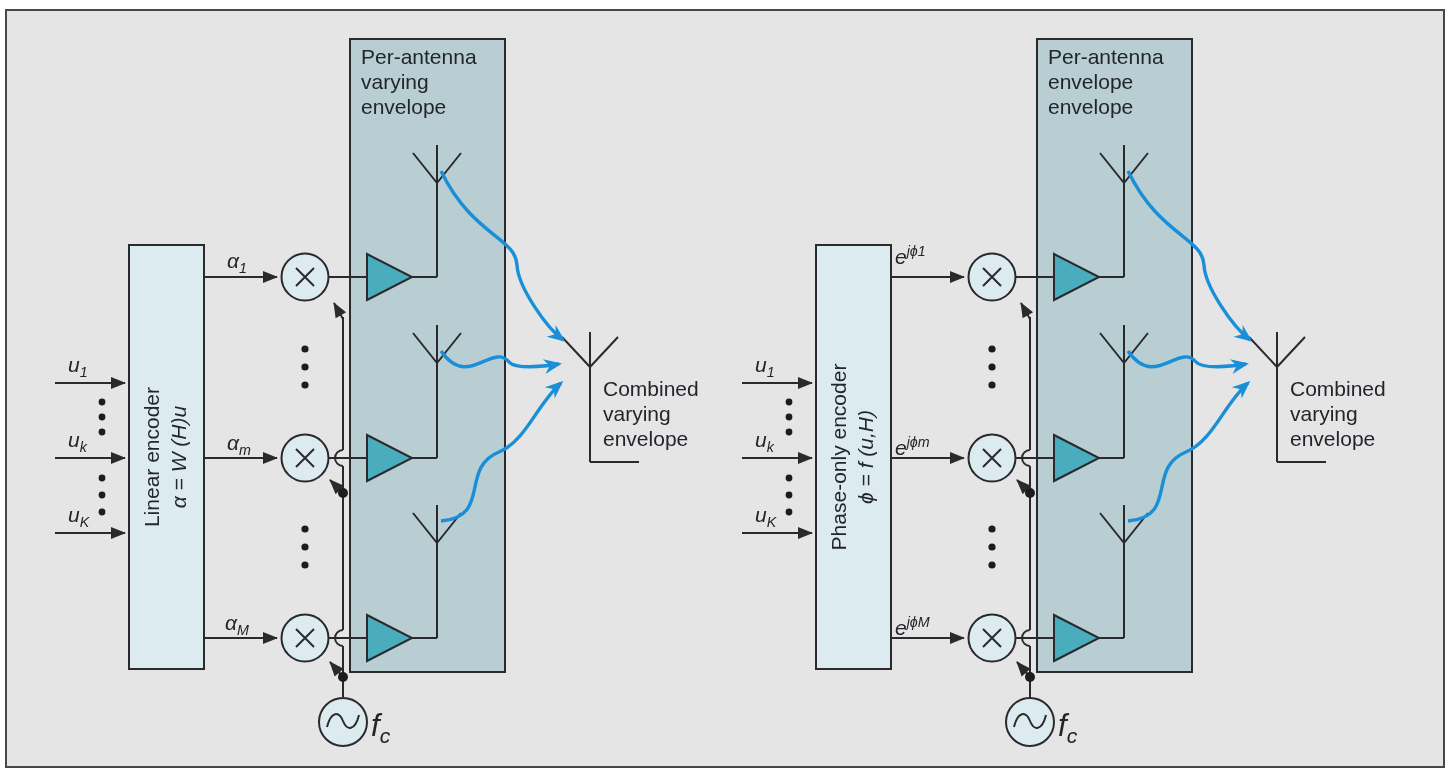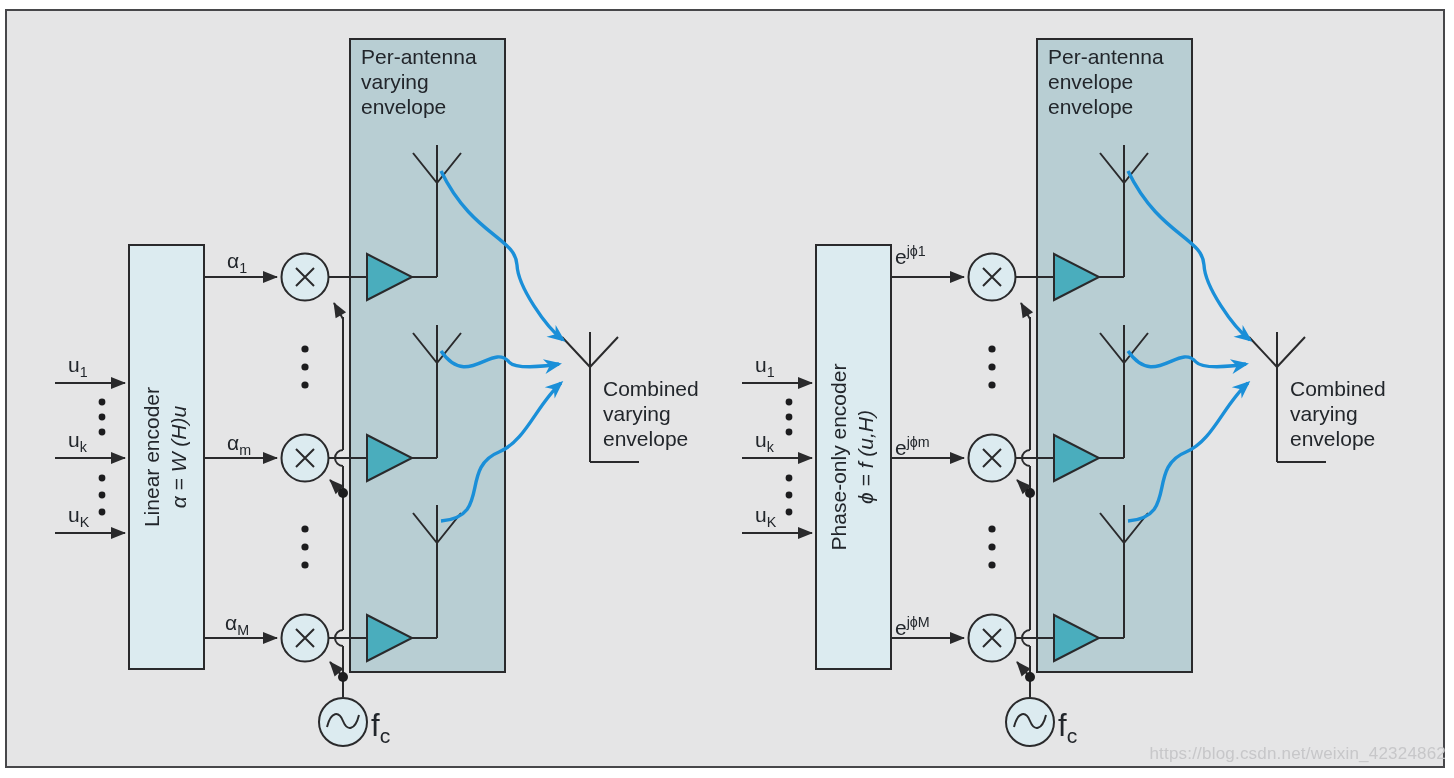--- a/index.html
+++ b/index.html
@@ -2,21 +2,21 @@
 <html><head>
 <meta charset="utf-8">
 <style>
   html,body{margin:0;padding:0}
   .page{position:relative;width:1454px;height:778px;background:#ffffff;
         font-family:"Liberation Sans",sans-serif;overflow:hidden}
   .frame{position:absolute;left:5px;top:9px;width:1440px;height:759px;
          border:2px solid #47474a;background:#e5e5e6;box-sizing:border-box}
   svg.diagram{position:absolute;left:0;top:0}
   .lbl{position:absolute;color:#22262b;font-size:21px;line-height:25px;white-space:nowrap}
-  .math{}
+  .math{font-style:italic}
   .lbl sub{font-size:68%}
   .lbl sup{font-size:68%}
   .enc{width:424px;height:56px;text-align:center;line-height:27px;
        transform:rotate(-90deg);transform-origin:center center}
   .enc .l2{font-style:italic}
   .fc{font-size:31px}
   .wm{position:absolute;right:8px;top:744px;font-size:17px;color:#c7c7c9;letter-spacing:.2px}
   
   .w{stroke:#2a2a2c;stroke-width:2;fill:none}
   .panel{fill:#b8ced3;stroke:#2a2a2c;stroke-width:2}
@@ -250,14 +250,13 @@
   <div class="lbl math" style="left:895px;top:610px"><span>e</span><sup>jϕM</sup></div>
 
   <div class="lbl math fc" style="left:1058px;top:713px"><span>f</span><sub>c</sub></div>
 
   <div class="lbl" style="left:1290px;top:376px">
     <div>Combined</div>
     <div>varying</div>
     <div>envelope</div>
   </div>
 
-  <div class="wm">https://blog.csdn.net/weixin_42324862</div>
 </div>
 
 </body></html>

